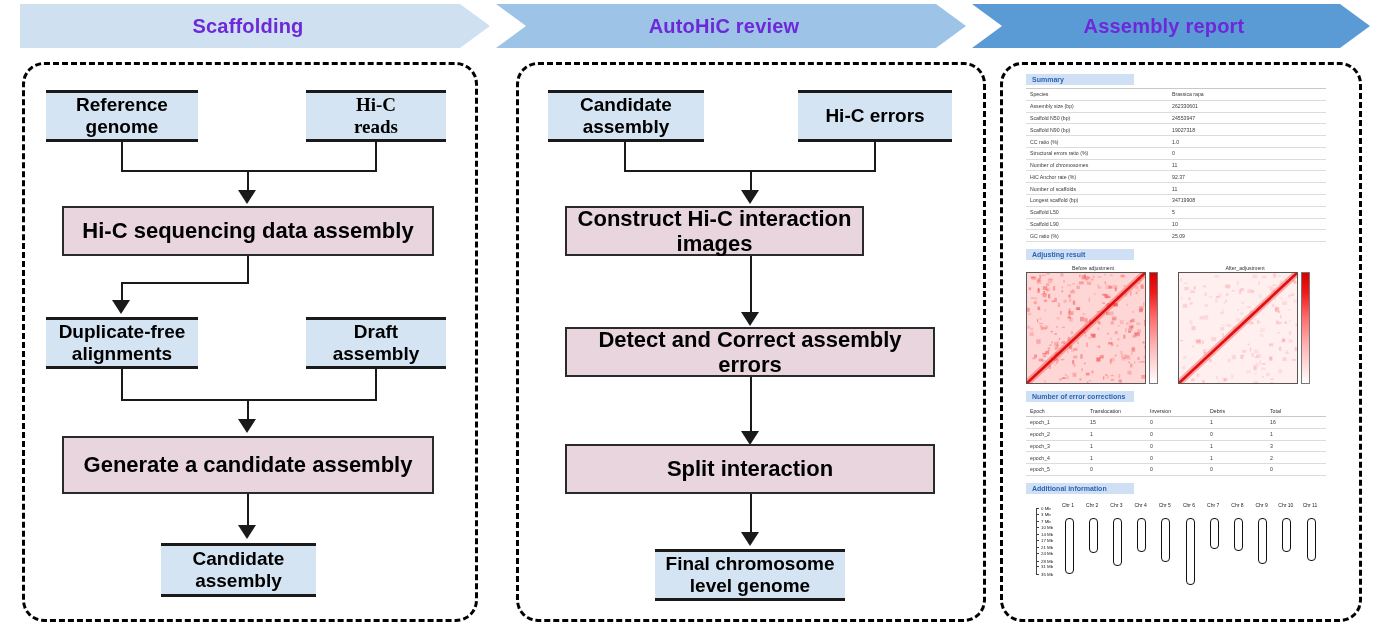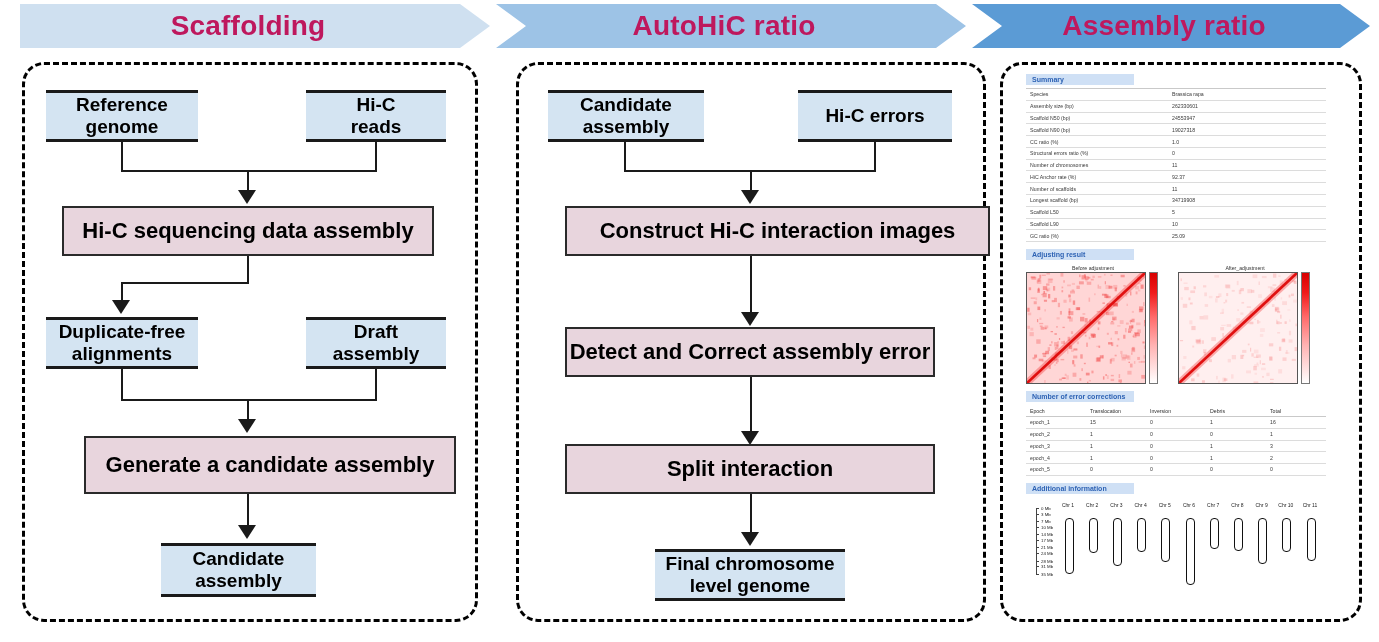--- a/index.html
+++ b/index.html
@@ -3,22 +3,22 @@
 <meta charset="utf-8">
 <style>
   html,body{margin:0;padding:0;background:#ffffff;}
   body{width:1379px;height:642px;position:relative;overflow:hidden;
        font-family:"Liberation Sans","DejaVu Sans",sans-serif;color:#000;}
 
   
   .banner{position:absolute;top:4px;height:44px;}
   .banner .shape{position:absolute;inset:0;}
   .banner .label{position:absolute;inset:0;display:flex;align-items:center;
-      justify-content:center;font-size:28px;font-weight:700;letter-spacing:.2px;
-      color:#be185d;z-index:2;padding-right:14px;box-sizing:border-box;}
+      justify-content:center;font-size:20px;font-weight:700;letter-spacing:.2px;
+      color:#6d28d9;z-index:2;padding-right:14px;box-sizing:border-box;}
   #banner1{left:20px;width:470px;}
   #banner2{left:496px;width:470px;}
   #banner3{left:972px;width:398px;}
 
   
   .panel{position:absolute;border:3px dashed #000;border-radius:22px;box-sizing:border-box;}
   #panel1{left:22px;  top:62px; width:456px; height:560px;}
   #panel2{left:516px; top:62px; width:470px; height:560px;}
   #panel3{left:1000px;top:62px; width:362px; height:560px;}
 
@@ -74,36 +74,36 @@
   <svg class="shape" viewBox="0 0 470 44" preserveAspectRatio="none">
     <polygon id="b1fill" points="0,0 440,0 470,22 440,44 0,44" fill="#cfe0f0"></polygon>
   </svg>
   <div class="label">Scaffolding</div>
 </div>
 
 <div class="banner" id="banner2">
   <svg class="shape" viewBox="0 0 470 44" preserveAspectRatio="none">
     <polygon id="b2fill" points="0,0 440,0 470,22 440,44 0,44 30,22" fill="#9dc3e6"></polygon>
   </svg>
-  <div class="label">AutoHiC ratio</div>
+  <div class="label">AutoHiC review</div>
 </div>
 
 <div class="banner" id="banner3">
   <svg class="shape" viewBox="0 0 398 44" preserveAspectRatio="none">
     <polygon id="b3fill" points="0,0 368,0 398,22 368,44 0,44 30,22" fill="#5b9bd5"></polygon>
   </svg>
-  <div class="label">Assembly ratio</div>
+  <div class="label">Assembly report</div>
 </div>
 
 <div class="panel" id="panel1"></div>
 
 <div class="node blue" style="left:46px;top:90px;width:152px;height:52px;">
   <span>Reference<br>genome</span>
 </div>
-<div class="node blue" style="left:306px;top:90px;width:140px;height:52px;">
+<div class="node blue" style="left:306px;top:90px;width:140px;height:52px;font-family:Liberation Serif, serif;">
   <span>Hi-C<br>reads</span>
 </div>
 
 <div class="ln vln" style="left:121px;top:142px;height:30px;"></div>
 <div class="ln vln" style="left:375px;top:142px;height:30px;"></div>
 <div class="ln hln" style="left:121px;top:170px;width:256px;"></div>
 <div class="ln vln" style="left:247px;top:170px;height:22px;"></div>
 <div class="arrow" style="left:238px;top:190px;"></div>
 
 <div class="node pink" style="left:62px;top:206px;width:372px;height:50px;">
@@ -121,21 +121,21 @@
 <div class="node blue" style="left:306px;top:317px;width:140px;height:52px;">
   <span>Draft<br>assembly</span>
 </div>
 
 <div class="ln vln" style="left:121px;top:369px;height:32px;"></div>
 <div class="ln vln" style="left:375px;top:369px;height:32px;"></div>
 <div class="ln hln" style="left:121px;top:399px;width:256px;"></div>
 <div class="ln vln" style="left:247px;top:399px;height:22px;"></div>
 <div class="arrow" style="left:238px;top:419px;"></div>
 
-<div class="node pink" style="left:62px;top:436px;width:372px;height:58px;margin-left:22px;">
+<div class="node pink" style="left:62px;top:436px;width:372px;height:58px;">
   <span>Generate a candidate assembly</span>
 </div>
 
 <div class="ln vln" style="left:247px;top:494px;height:35px;"></div>
 <div class="arrow" style="left:238px;top:525px;"></div>
 
 <div class="node blue" style="left:161px;top:543px;width:155px;height:54px;">
   <span>Candidate<br>assembly</span>
 </div>
 
@@ -147,29 +147,29 @@
 <div class="node blue" style="left:798px;top:90px;width:154px;height:52px;">
   <span>Hi-C errors</span>
 </div>
 
 <div class="ln vln" style="left:624px;top:142px;height:30px;"></div>
 <div class="ln vln" style="left:874px;top:142px;height:30px;"></div>
 <div class="ln hln" style="left:624px;top:170px;width:252px;"></div>
 <div class="ln vln" style="left:750px;top:170px;height:22px;"></div>
 <div class="arrow" style="left:741px;top:190px;"></div>
 
-<div class="node pink" style="left:565px;top:206px;width:425px;height:50px;">
+<div class="node pink" style="left:565px;top:206px;width:299px;height:50px;">
   <span>Construct Hi-C interaction images</span>
 </div>
 
 <div class="ln vln" style="left:750px;top:256px;height:60px;"></div>
 <div class="arrow" style="left:741px;top:312px;"></div>
 
 <div class="node pink" style="left:565px;top:327px;width:370px;height:50px;">
-  <span>Detect and Correct assembly error</span>
+  <span>Detect and Correct assembly errors</span>
 </div>
 
 <div class="ln vln" style="left:750px;top:377px;height:58px;"></div>
 <div class="arrow" style="left:741px;top:431px;"></div>
 
 <div class="node pink" style="left:565px;top:444px;width:370px;height:50px;">
   <span>Split interaction</span>
 </div>
 
 <div class="ln vln" style="left:750px;top:494px;height:42px;"></div>

